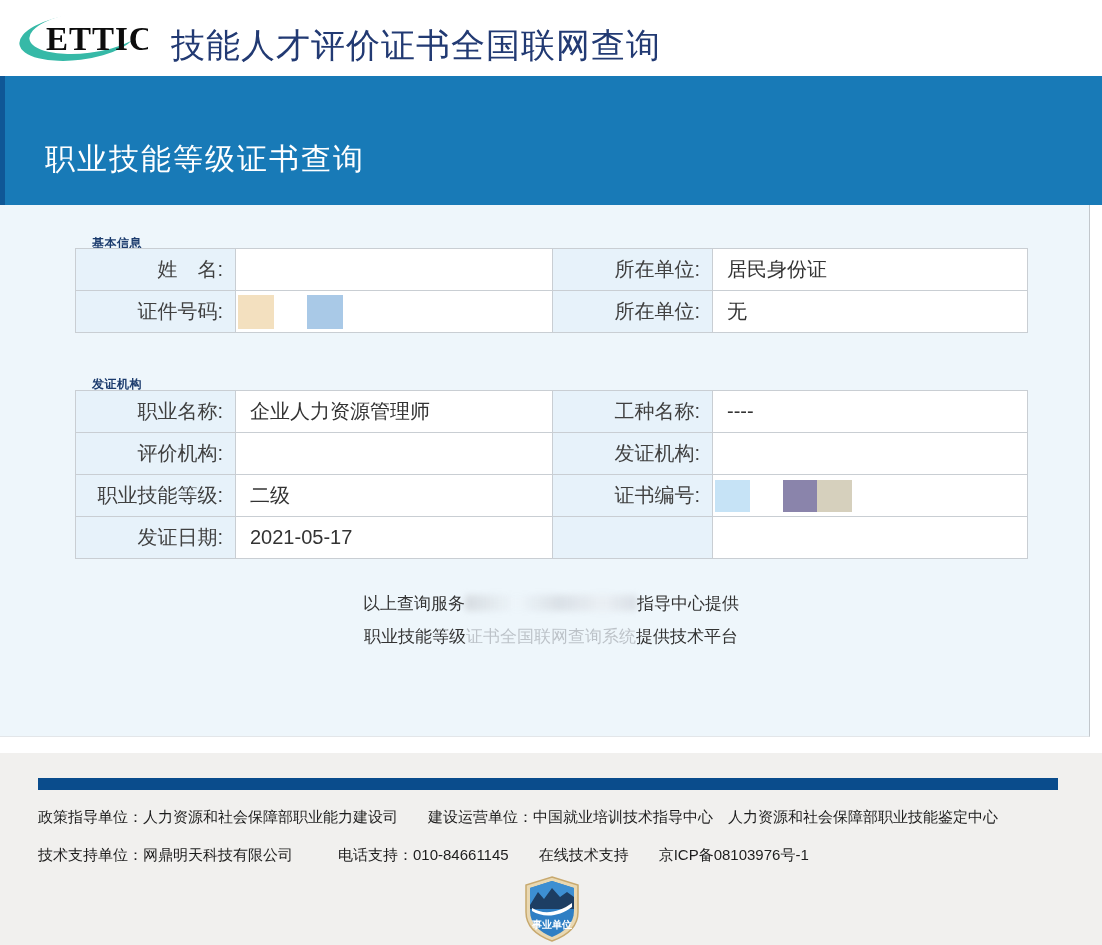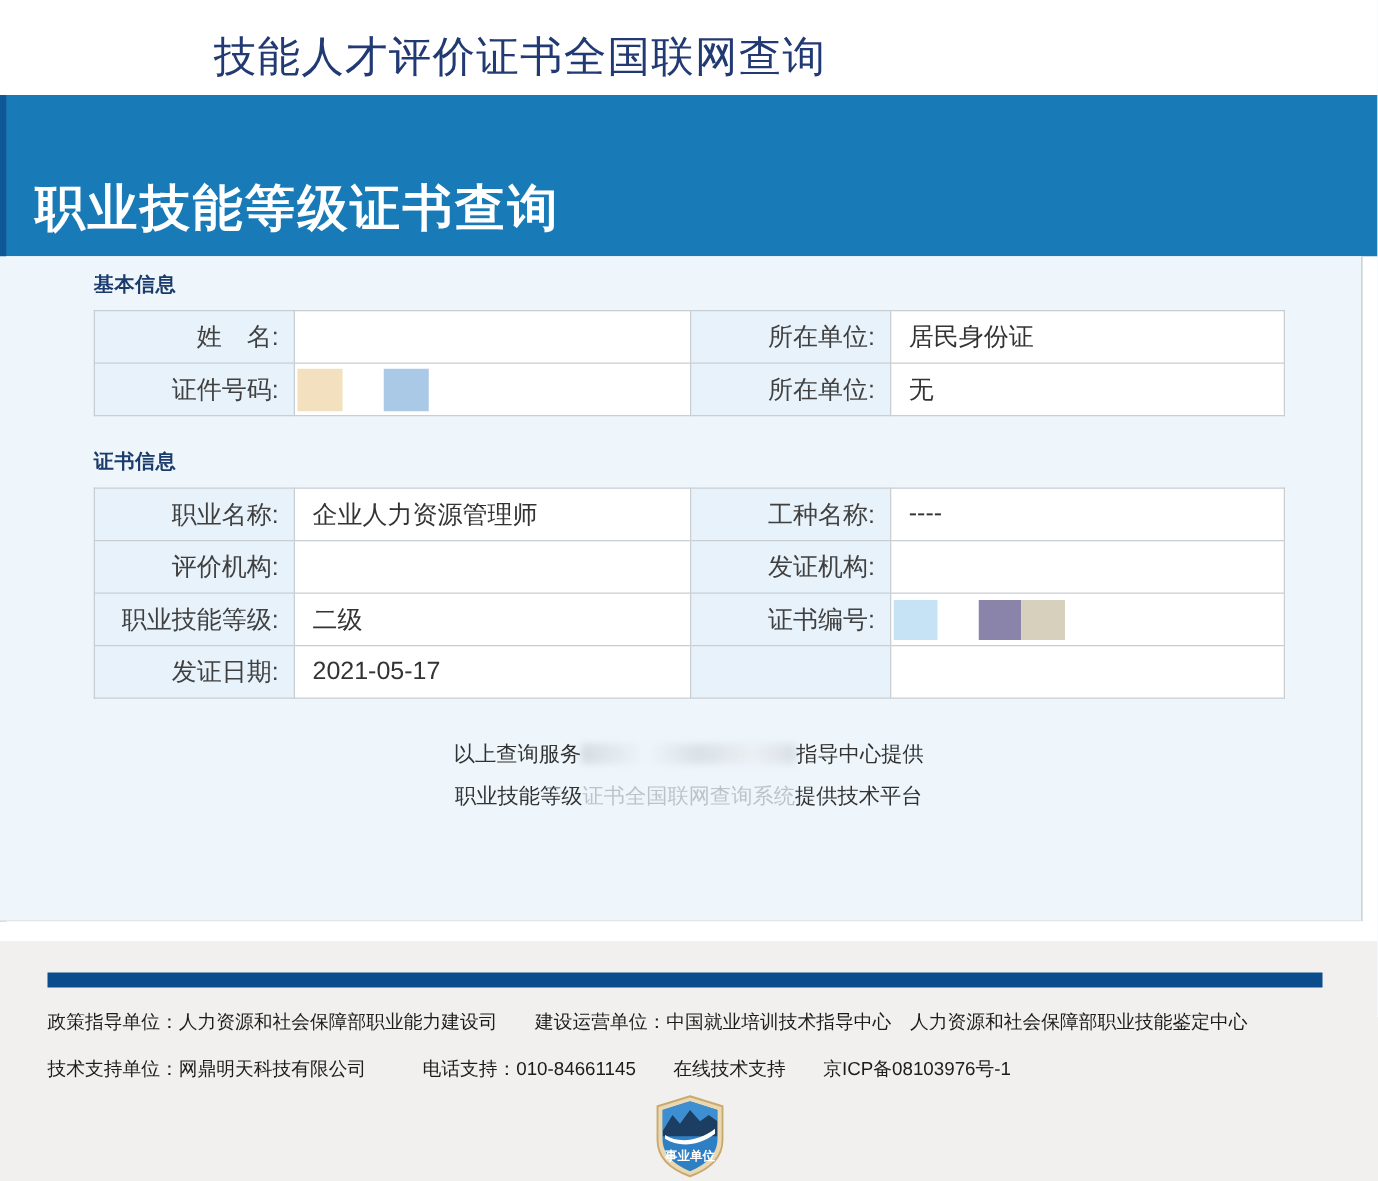--- a/index.html
+++ b/index.html
@@ -13,33 +13,33 @@
   .header { position:absolute; top:0; left:0; width:1102px; height:76px; background:#fff; }
   .logo { position:absolute; left:16px; top:10px; }
   .header-title {
     position:absolute; left:155px; top:23px;
     font-size:34px; font-weight:normal; color:#223a73; letter-spacing:1px; white-space:nowrap;margin-left:16px;
   }
 
   
   .banner { position:absolute; top:76px; left:0; width:1102px; height:129px; background:#187ab7; }
   .banner-title {
-    position:absolute; left:28px; top:63px;
-    font-size:40px; color:#ffffff; font-weight:700; letter-spacing:2px; white-space:nowrap;
+    position:absolute; left:45px; top:63px;
+    font-size:30px; color:#ffffff; font-weight:400; letter-spacing:2px; white-space:nowrap;
   }
   .left-strip { position:absolute; top:76px; left:0; width:5px; height:661px; background:#0f5796; }
 
   
   .card {
     position:absolute; top:205px; left:0; width:1090px; height:532px;
     background:#eef6fb; border-right:1px solid #c2c7cc; border-bottom:1px solid #e3e6e9;
   }
   .section-heading {
-    position:absolute; left:75px; margin:0;
-    font-size:16px; font-weight:bold; color:#1b3b6d; letter-spacing:0.5px;
+    position:absolute; left:75px; margin:17px;
+    font-size:12px; font-weight:bold; color:#1b3b6d; letter-spacing:0.5px;
   }
   .h-basic { top:13px; }
   .h-cert  { top:154px; }
 
   table.info { position:absolute; left:75px; border-collapse:collapse; width:952px; table-layout:fixed; }
   .t-basic { top:43px; }
   .t-cert  { top:185px; }
   td { border:1px solid #c9ced3; height:42px; font-size:20px; vertical-align:middle; overflow:hidden; }
   td.lbl { background:#e7f2fa; text-align:right; padding-right:12px; color:#404040; }
   td.val { background:#ffffff; text-align:left; padding-left:14px; color:#333333; }
@@ -69,20 +69,27 @@
   .footer-bar { position:absolute; top:25px; left:38px; width:1020px; height:12px; background:#0a4c8c; }
   .footer-line { position:absolute; left:38px; font-size:15px; color:#1c1c1c; white-space:nowrap; }
   .fl1 { top:55px; }
   .fl2 { top:93px; }
   .badge { position:absolute; top:122px; left:521px; cursor:pointer; }
 </style>
 </head>
 <body>
 
 <div class="header">
+  <div class="logo">
+    <svg width="132" height="54" viewBox="0 0 132 54">
+      <ellipse cx="62" cy="27" rx="59" ry="23" fill="#36b9a7" transform="rotate(-7 62 27)"></ellipse>
+      <ellipse cx="71" cy="22" rx="58" ry="21" fill="#ffffff" transform="rotate(-7 71 22)"></ellipse>
+      <text x="30" y="40" font-size="33" font-weight="bold" font-family="'Liberation Serif', serif" fill="#0d0d0d" letter-spacing="1">ETTIC</text>
+    </svg>
+  </div>
   <div class="header-title">技能人才评价证书全国联网查询</div>
 </div>
 
 <div class="banner">
   <div class="banner-title">职业技能等级证书查询</div>
 </div>
 <div class="left-strip"></div>
 
 <div class="card">
 
@@ -109,21 +116,21 @@
           <span class="rb rb-tan"></span>
           <span class="rb rb-blue"></span>
         </div>
       </td>
       <td class="lbl">所在单位:</td>
       <td class="val"><span>无</span></td>
     </tr>
   </tbody>
     </table>
 
-  <h2 class="section-heading h-cert">证书信息</h2>
+  <h2 class="section-heading h-cert">发证机构</h2>
 
   <table class="info t-cert">
     <colgroup>
         <col style="width:160px">
         <col style="width:317px">
         <col style="width:160px">
         <col style="width:315px">
       </colgroup>
     <tbody>
         <tr>

